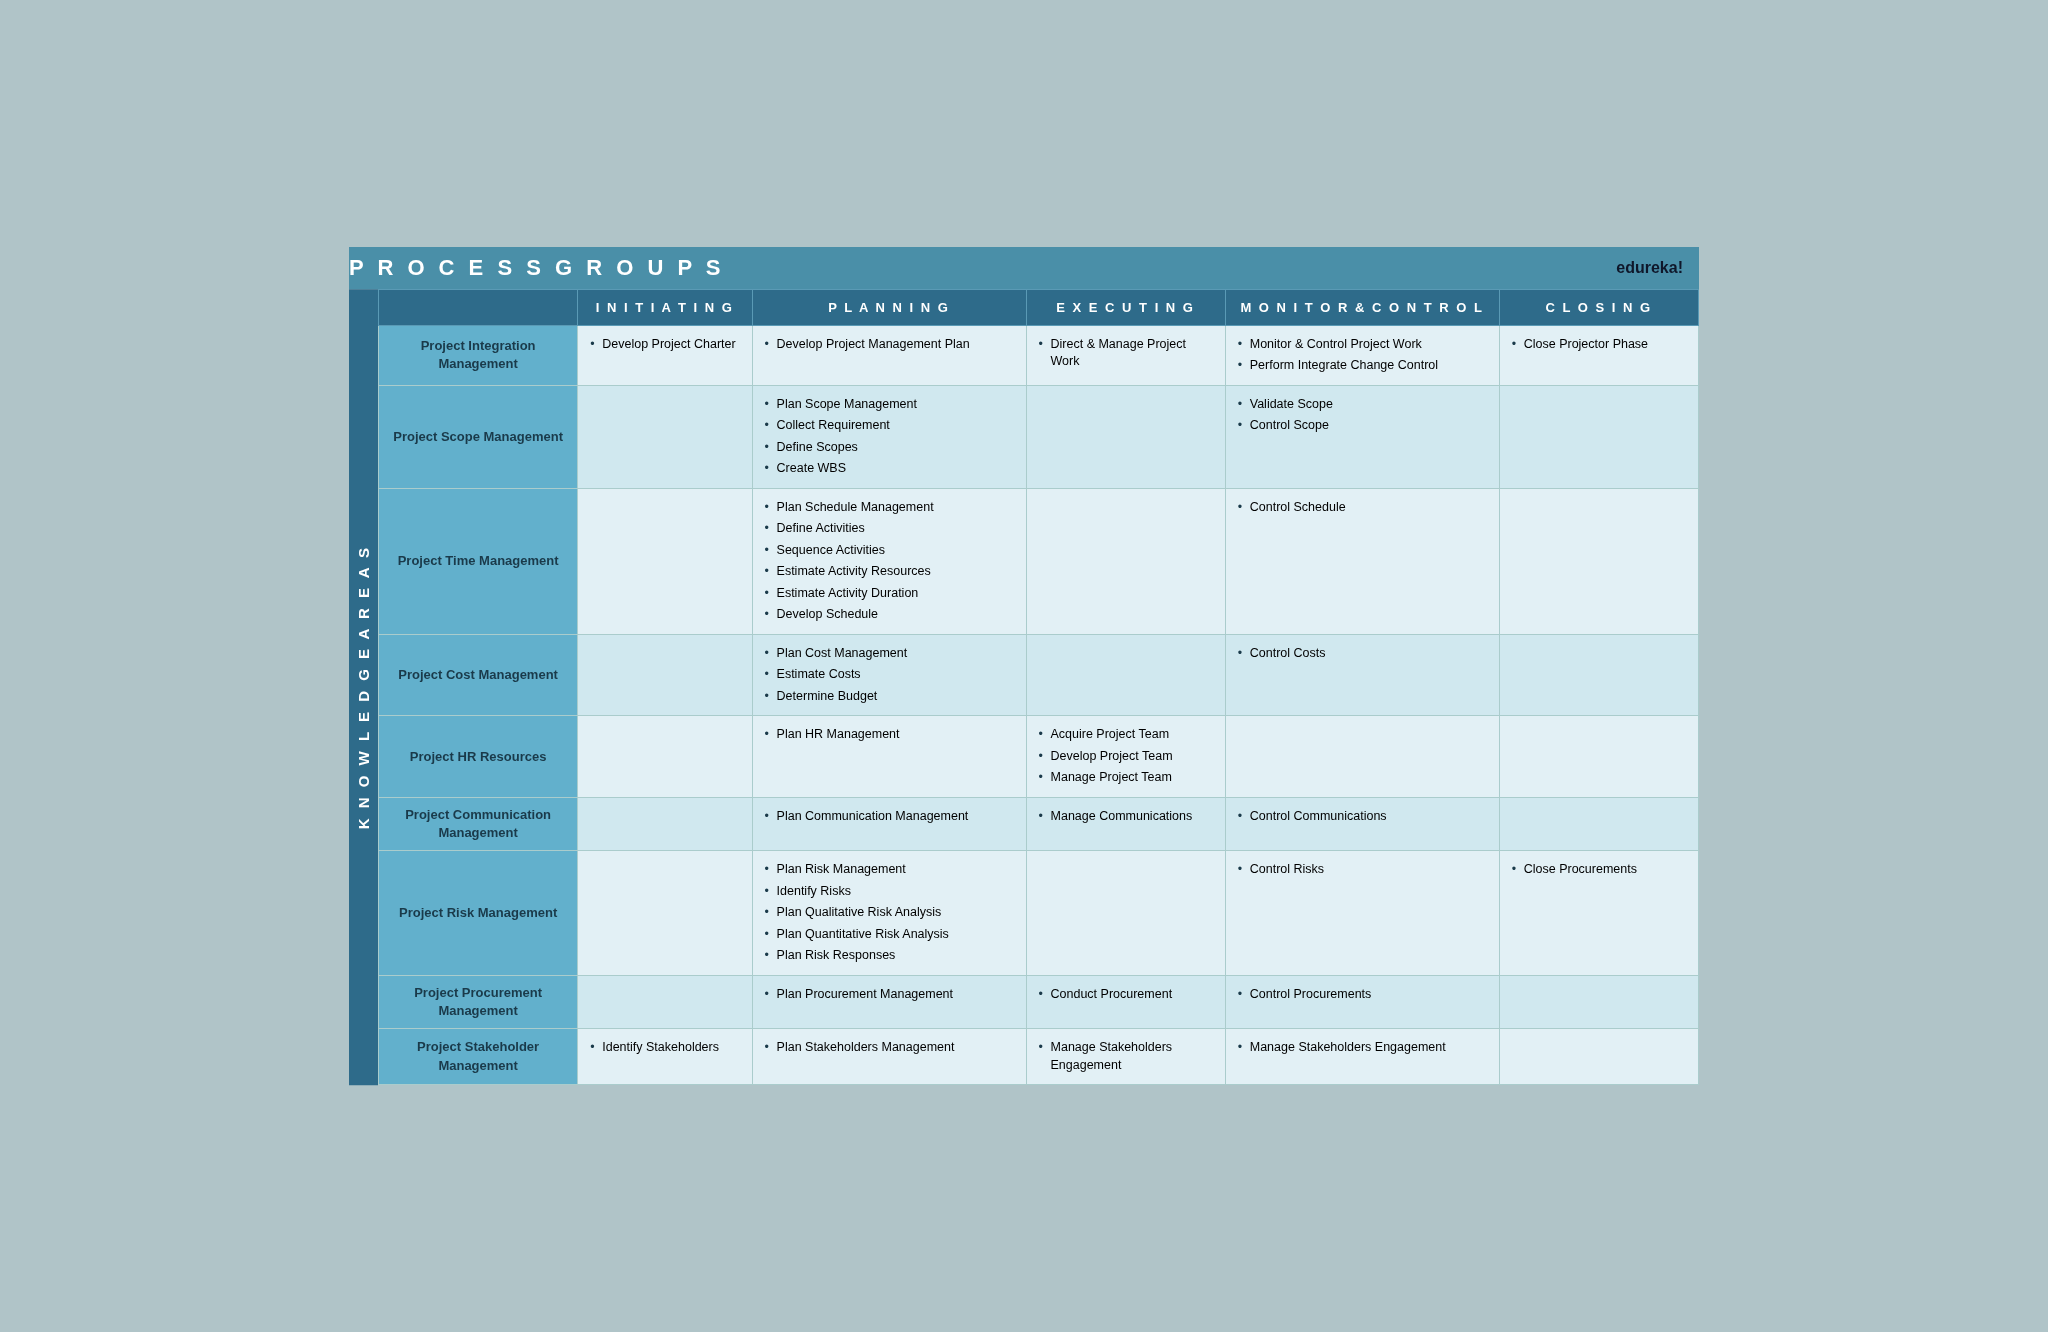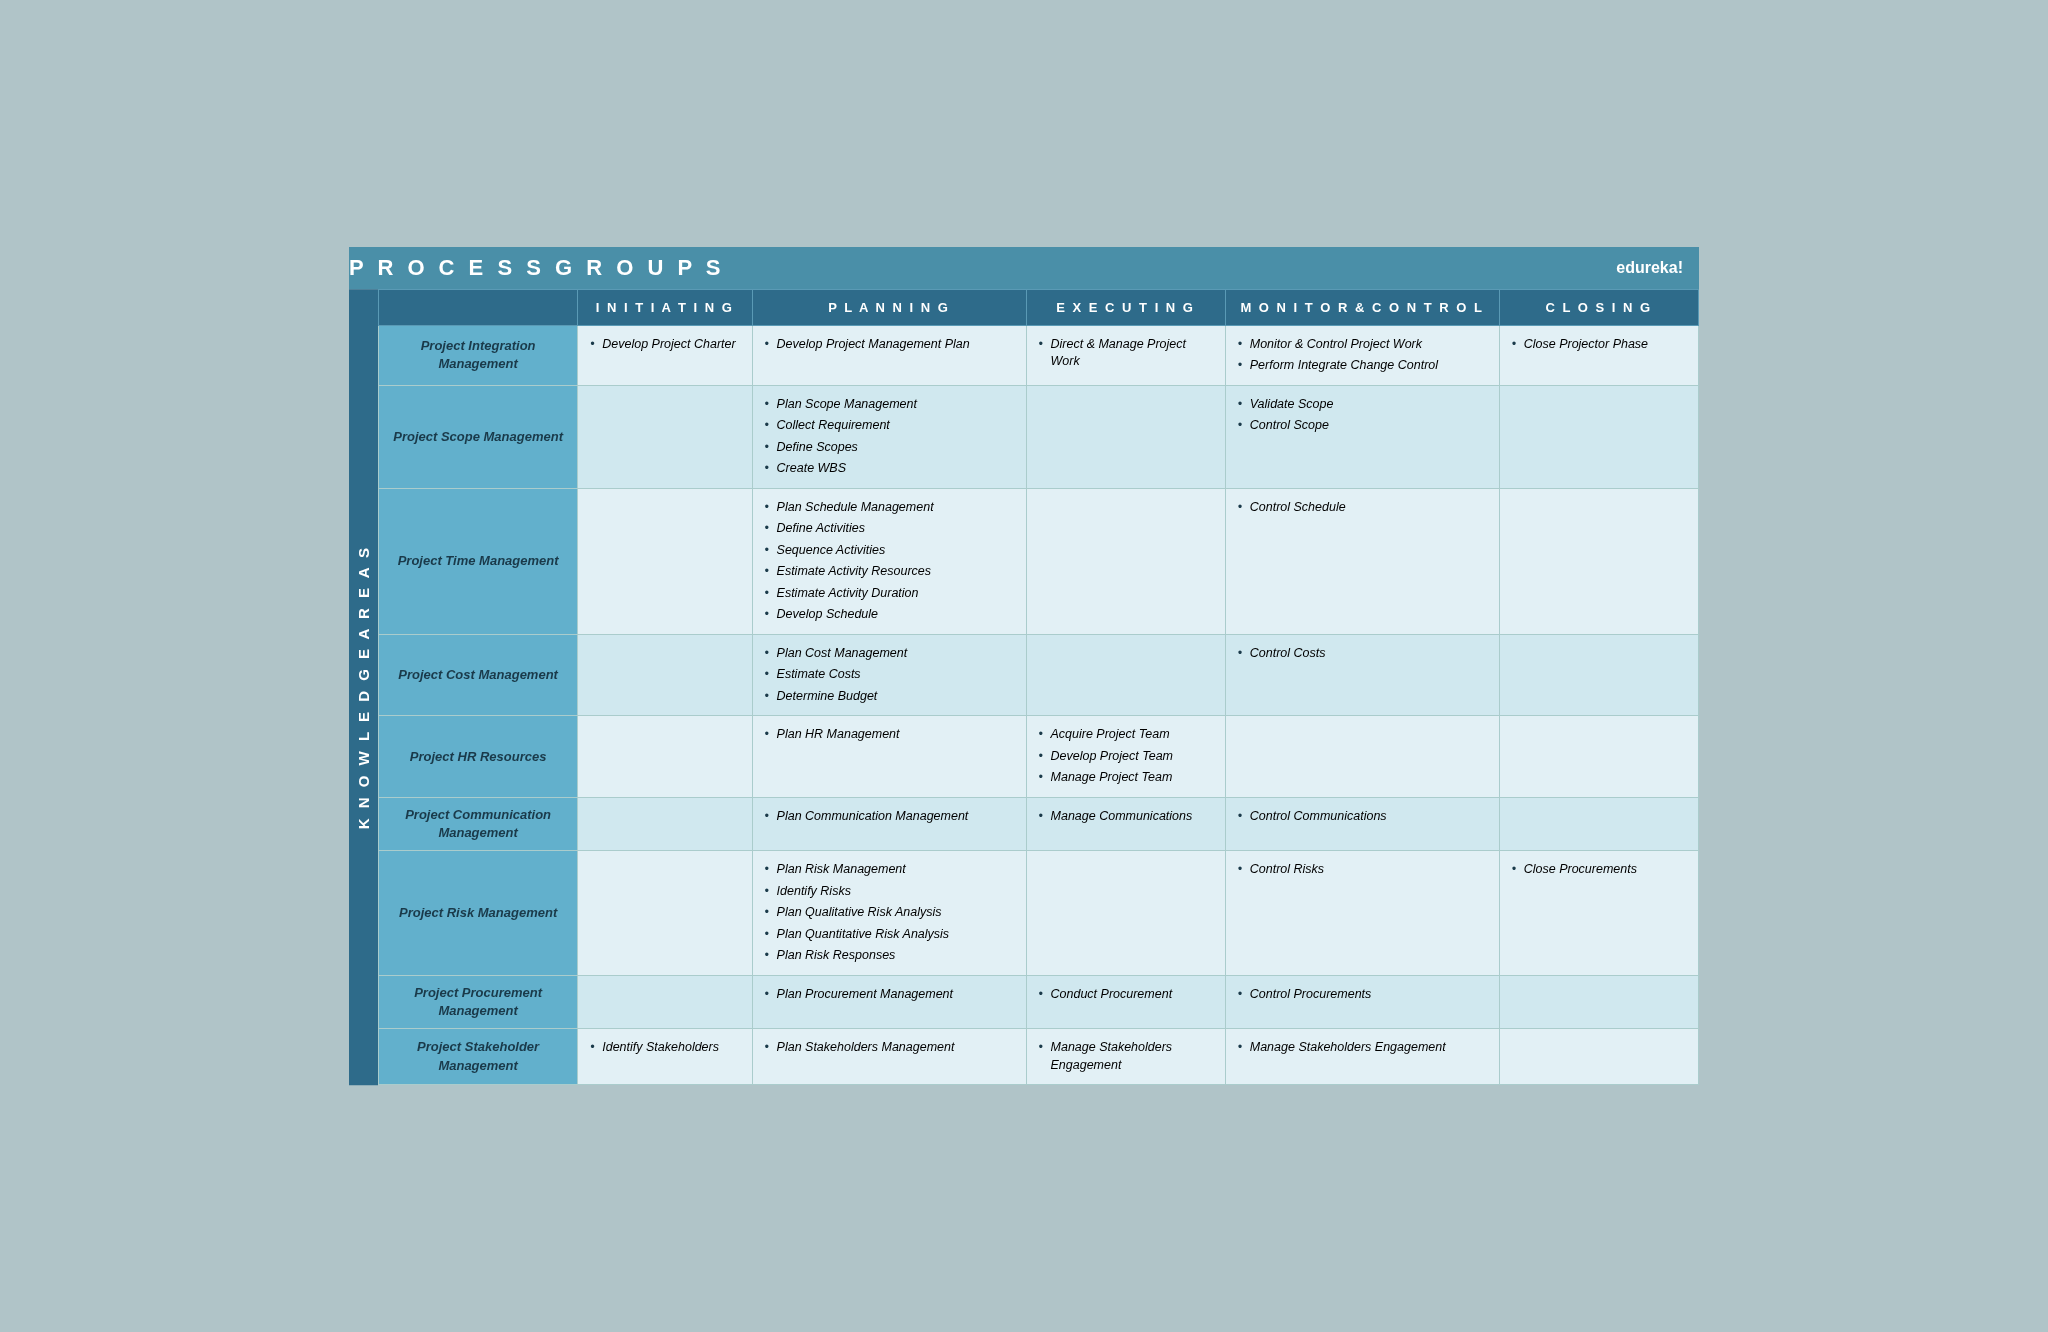--- a/index.html
+++ b/index.html
@@ -28,21 +28,21 @@
       color: white;
       font-size: 22px;
       font-weight: bold;
       letter-spacing: 4px;
     }
     .edureka-brand {
       position: absolute;
       right: 16px;
       top: 50%;
       transform: translateY(-50%);
-      color: #ffffff;
+      color: #0f172a;
       font-size: 16px;
       font-weight: bold;
     }
     .main-table-wrapper {
       display: flex;
       flex-direction: row;
     }
     .knowledge-areas-label {
       background: #2e6b8a;
       color: white;
@@ -82,21 +82,20 @@
     thead tr th.col-executing { width: 160px; }
     thead tr th.col-monitor { width: 220px; }
     thead tr th.col-closing { width: 160px; }
 
     tbody tr td {
       border: 1px solid #aacccc;
       vertical-align: top;
       padding: 8px 10px;
       font-size: 12.5px;
       background: #e8f4f8;
-      font-style: italic;
     }
     tbody tr td.row-header {
       background: #62b0cc;
       color: #1a3a4a;
       font-weight: bold;
       text-align: center;
       vertical-align: middle;
       font-size: 13px;
       line-height: 1.4;
     }

